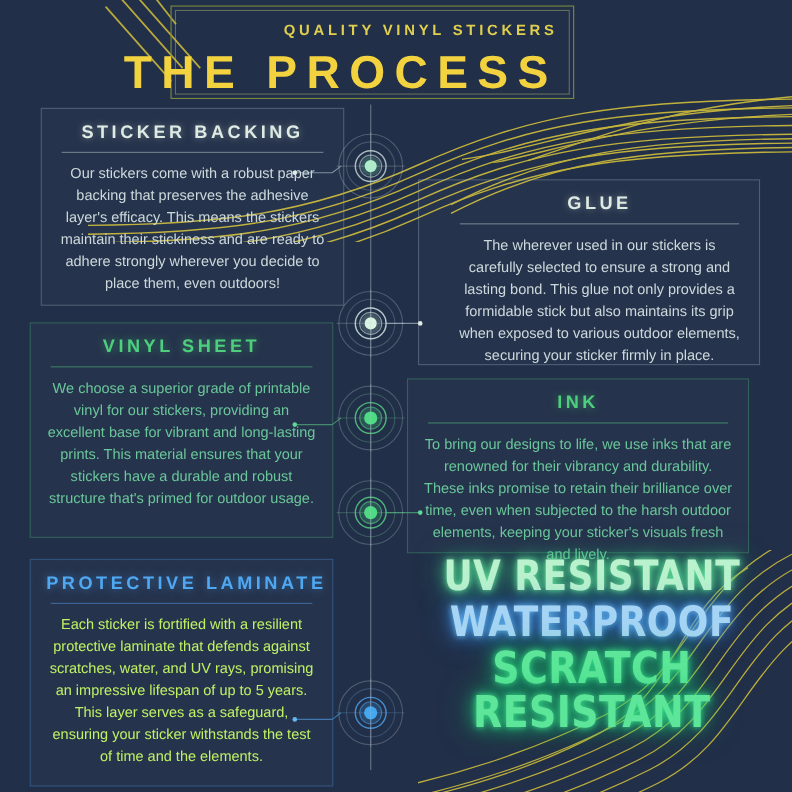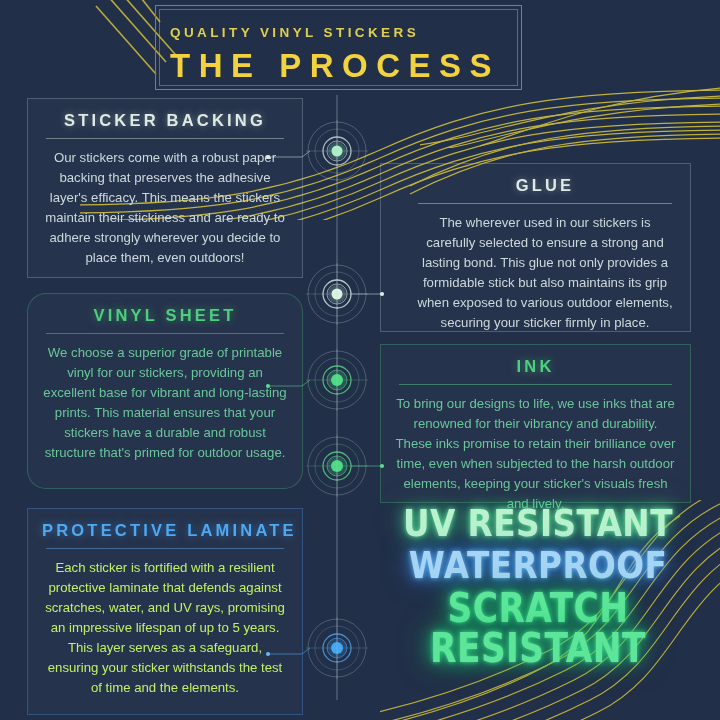--- a/index.html
+++ b/index.html
@@ -18,33 +18,33 @@
   
   #header {
     position:absolute; left:155px; top:5px; width:367px; height:85px;
     border:1px solid #7d8a3e;
     padding:3px;
   }
   #header .inner {
     width:100%; height:100%;
     border:1px solid rgba(180,190,110,.45);
     display:flex; flex-direction:column;
-    align-items:flex-start; justify-content:center;
+    align-items:flex-end; justify-content:center;
     padding:22px 10px 9px;
   }
   #kicker {
     color:#e0cf4e; font-size:13.5px; letter-spacing:3.4px;
     font-weight:700; white-space:nowrap;
   }
   #kicker-rule {
     width:92%; height:1px; background:rgba(190,195,150,.40);
     margin:6px 0 3px;
   }
   #title {
-    color:#f2d23f; font-size:33px; letter-spacing:8.5px;
+    color:#f2d23f; font-size:42px; letter-spacing:8.5px;
     font-weight:700; white-space:nowrap; line-height:1.05;
   }
 
   
   .card {
     position:absolute;
     background:rgba(255,255,255,.022);
     border:1px solid rgba(150,175,200,.30);
     padding:12px 14px 14px;
     text-align:center;
@@ -67,25 +67,25 @@
   .t-green .rule{ background:rgba(80,190,120,.55); }
   .t-green p    { color:#69c79a; }
   .t-green      { border-color:rgba(70,165,115,.40); }
 
   
   .t-blue h3    { color:#4fa8f2; text-shadow:0 0 9px rgba(70,160,245,.55); }
   .t-blue .rule { background:rgba(80,150,220,.55); }
   .t-blue p     { color:#bef264; }
   .t-blue       { border-color:rgba(70,130,200,.42); }
 
-  #card-backing   { left:27px;  top:98px;  width:276px; height:180px; }
-  #card-vinyl     { left:27px;  top:293px; width:276px; height:196px;border-radius:19px; }
+  #card-backing   { left:37px;  top:98px;  width:276px; height:180px; }
+  #card-vinyl     { left:27px;  top:293px; width:276px; height:196px; }
   #card-laminate  { left:27px;  top:508px; width:276px; height:207px; }
   #card-glue      { left:380px; top:163px; width:311px; height:169px;padding-left:33px; }
-  #card-ink       { left:380px; top:344px; width:311px; height:159px; }
+  #card-ink       { left:370px; top:344px; width:311px; height:159px; }
 
   
   #benefits {
     position:absolute; left:378px; top:504px; width:320px;
     text-align:center; z-index:4;
   }
   #benefits div {
     font-family:"DejaVu Sans", sans-serif;
     font-weight:700; font-style:normal;
     letter-spacing:.5px; line-height:1.02;

